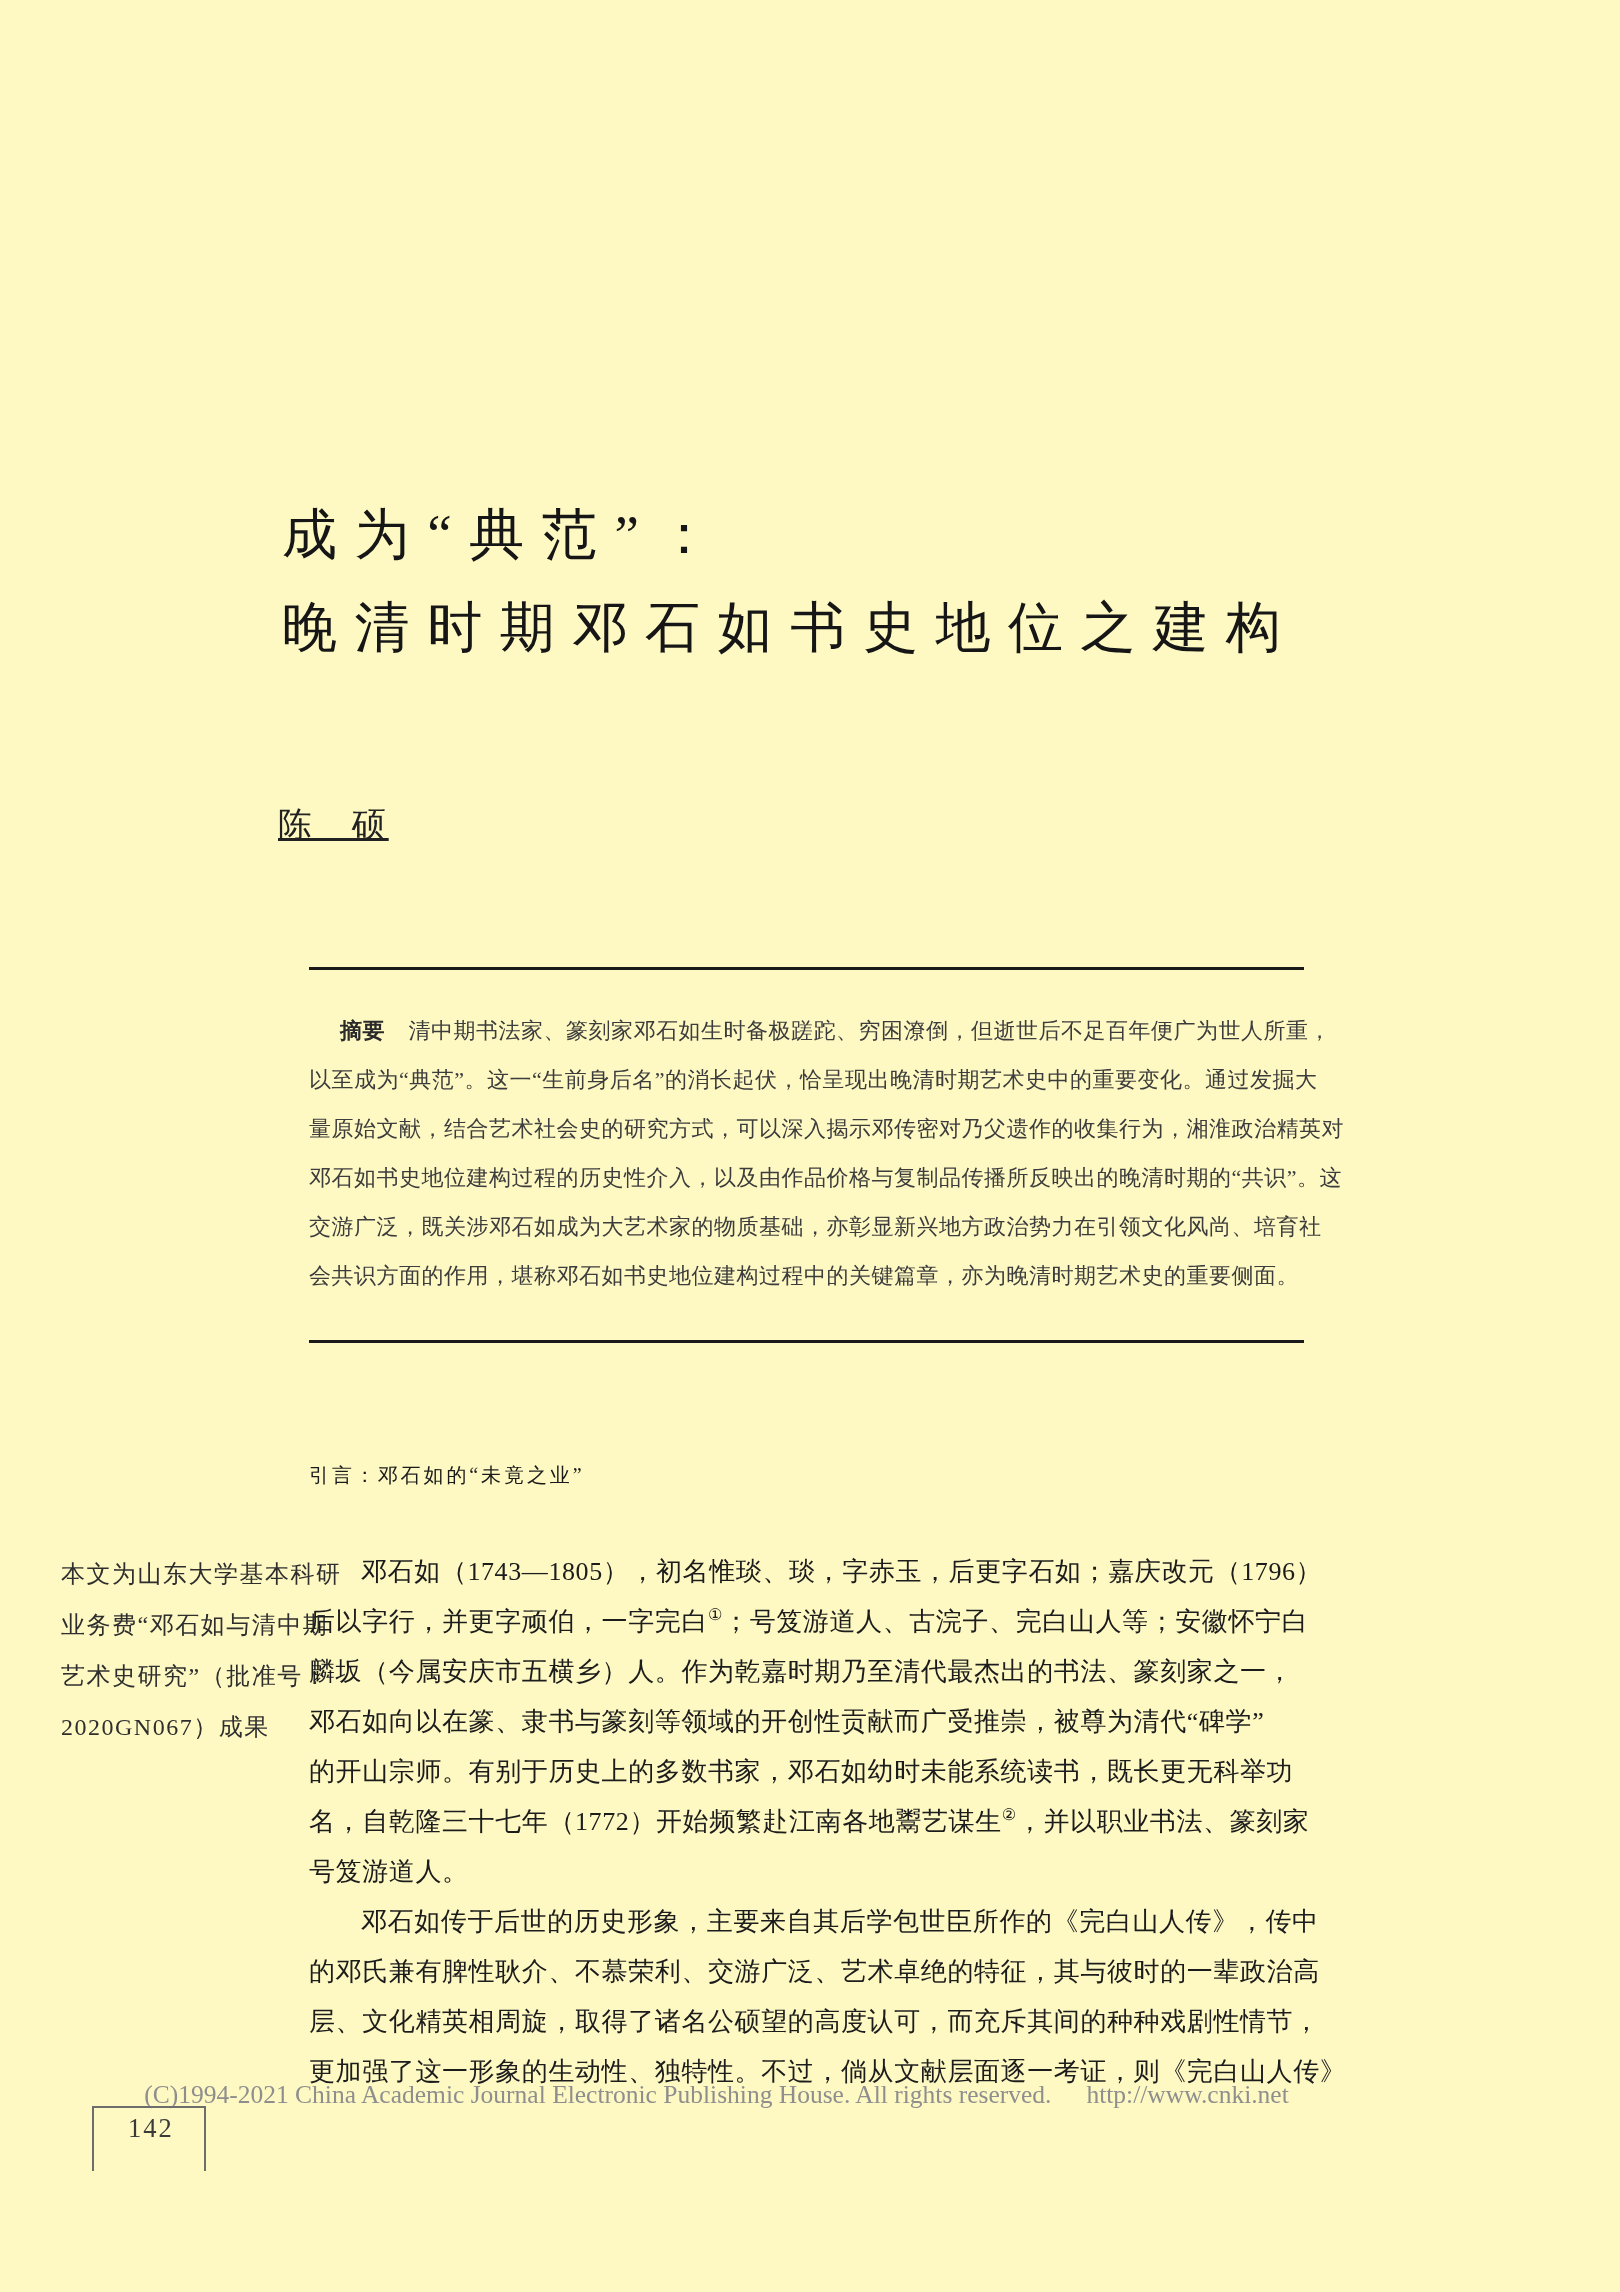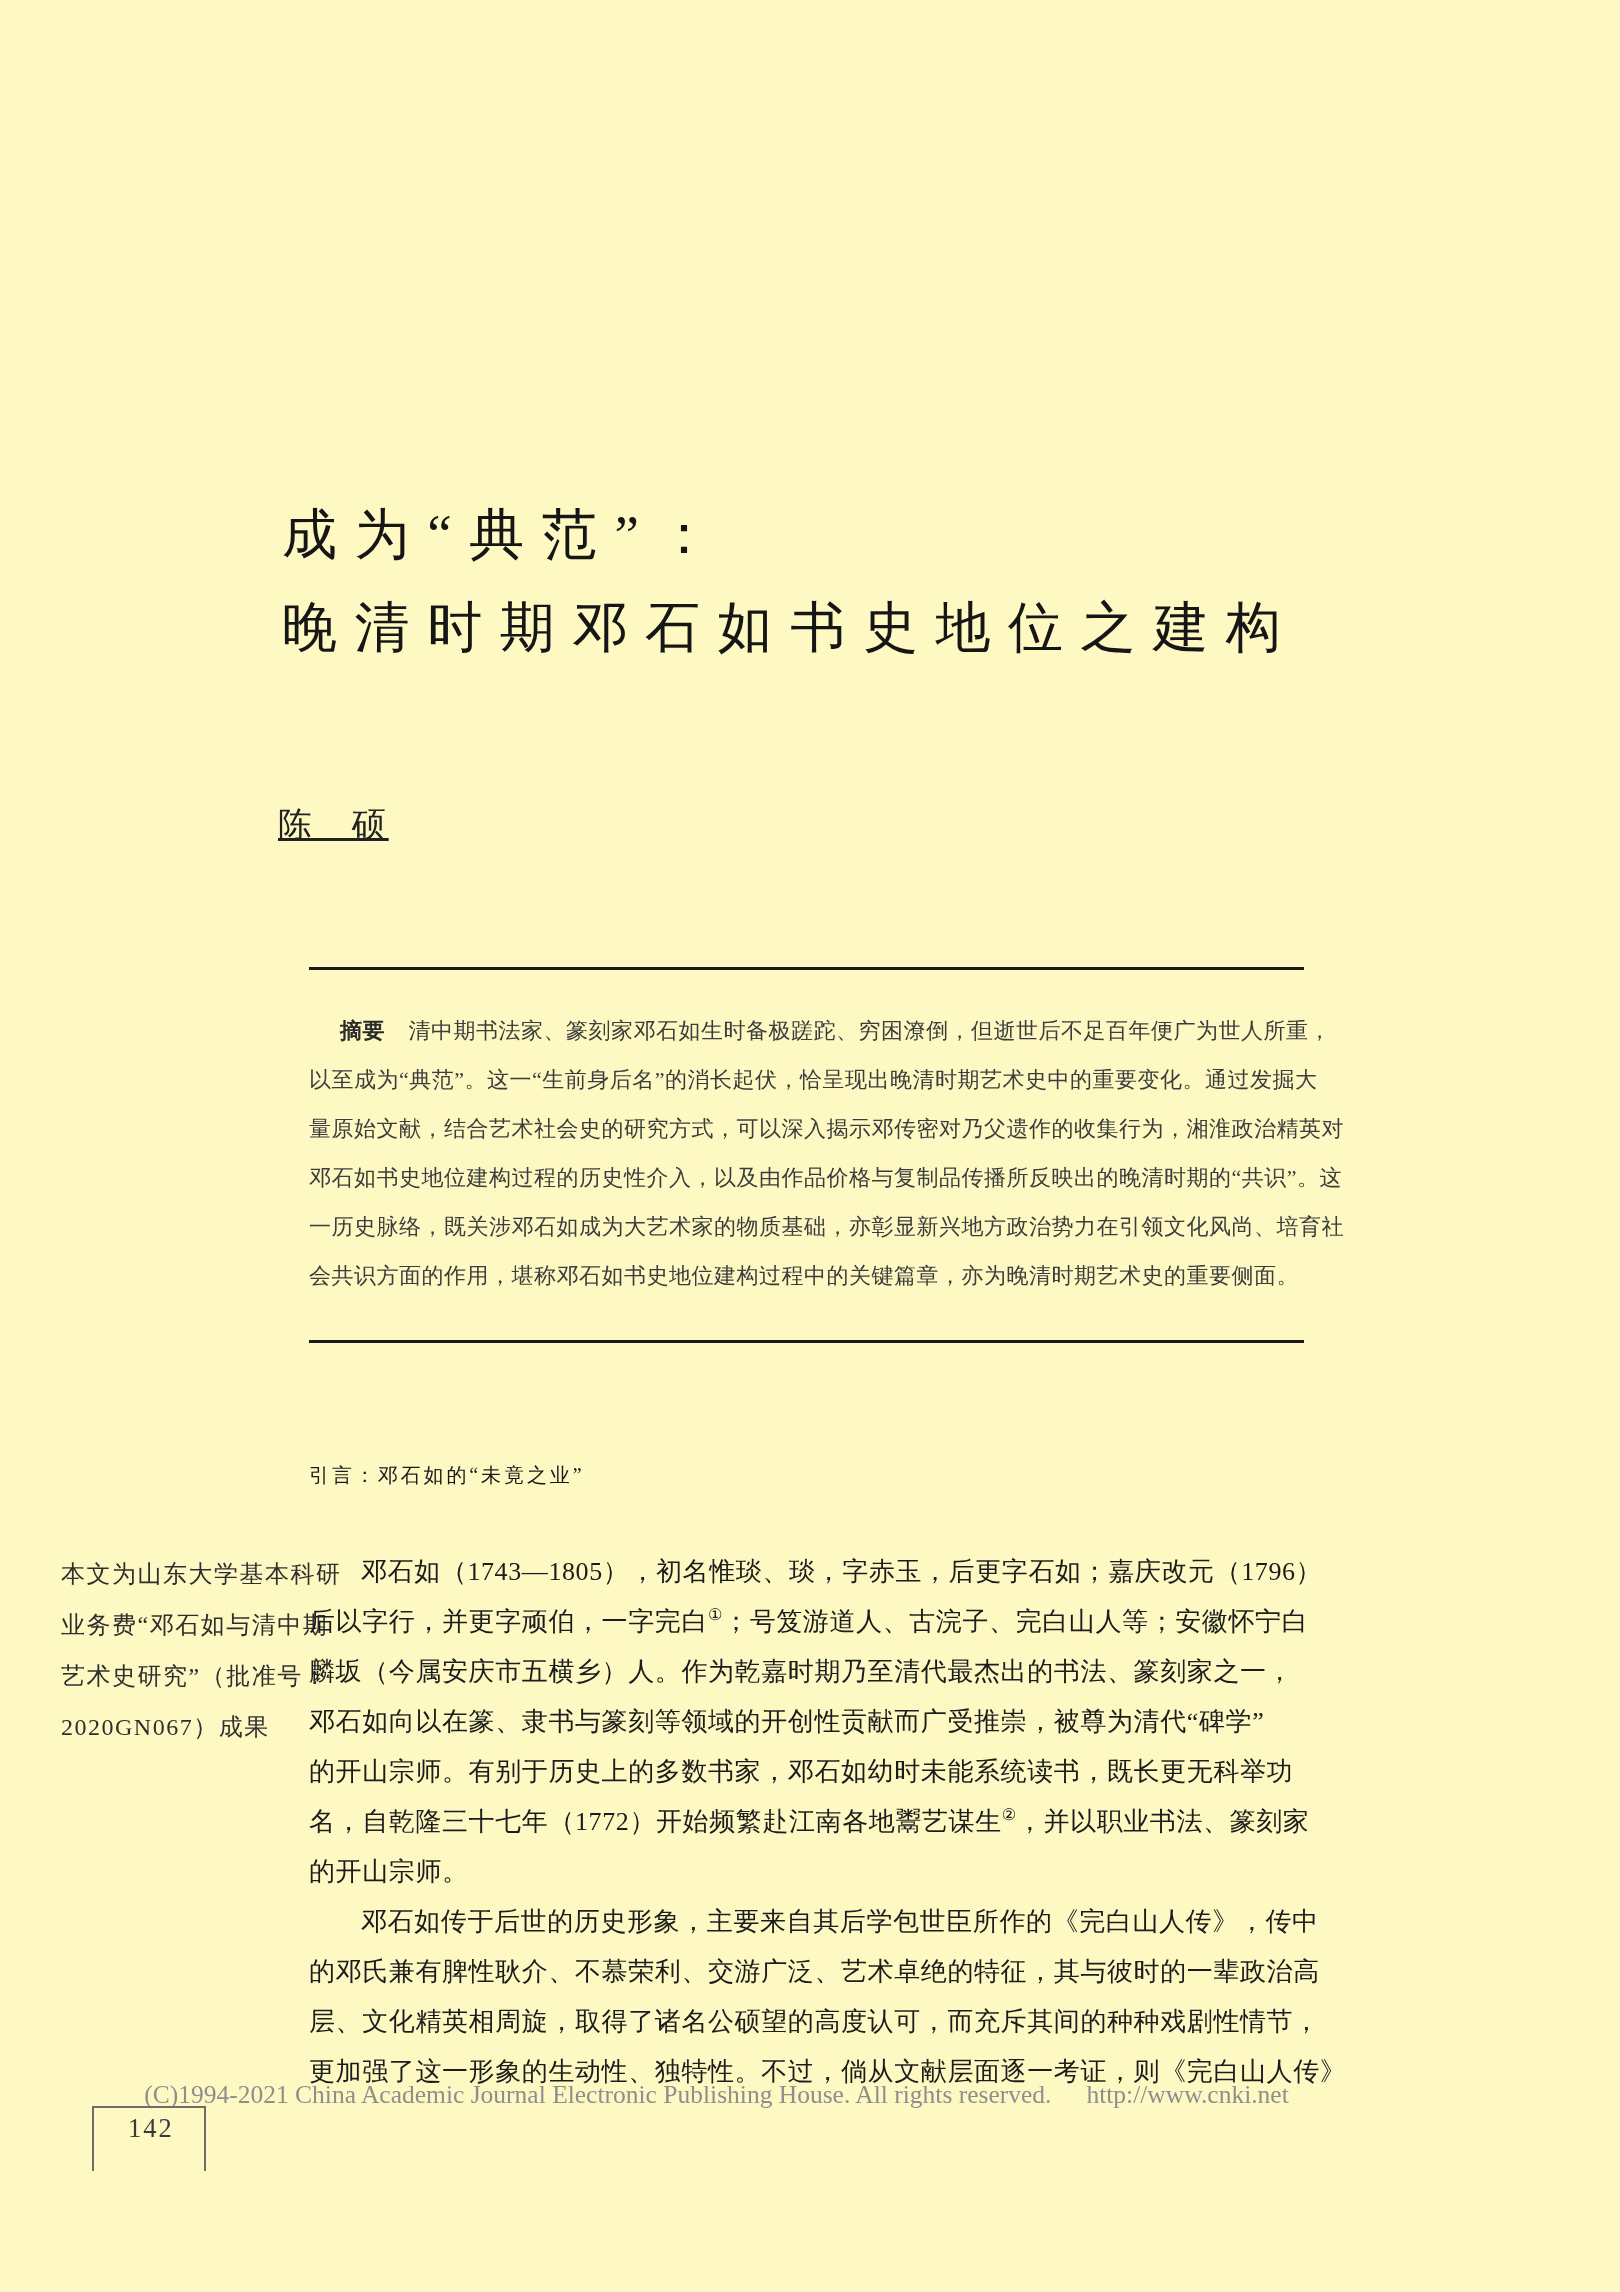--- a/index.html
+++ b/index.html
@@ -97,21 +97,21 @@
 
   <div class="author">陈　硕</div>
 
   <div class="rule rule-top"></div>
 
   <div class="abstract">
     <div class="ab-line first"><span class="ab-label">摘要</span><span>清中期书法家、篆刻家邓石如生时备极蹉跎、穷困潦倒，但逝世后不足百年便广为世人所重，</span></div>
     <div class="ab-line">以至成为“典范”。这一“生前身后名”的消长起伏，恰呈现出晚清时期艺术史中的重要变化。通过发掘大</div>
     <div class="ab-line">量原始文献，结合艺术社会史的研究方式，可以深入揭示邓传密对乃父遗作的收集行为，湘淮政治精英对</div>
     <div class="ab-line">邓石如书史地位建构过程的历史性介入，以及由作品价格与复制品传播所反映出的晚清时期的“共识”。这</div>
-    <div class="ab-line">一历史脉络，既关涉邓石如成为大艺术家的物质基础，亦彰显新兴地方政治势力在引领文化风尚、培育社</div>
+    <div class="ab-line">交游广泛，既关涉邓石如成为大艺术家的物质基础，亦彰显新兴地方政治势力在引领文化风尚、培育社</div>
     <div class="ab-line">会共识方面的作用，堪称邓石如书史地位建构过程中的关键篇章，亦为晚清时期艺术史的重要侧面。</div>
   </div>
 
   <div class="rule rule-bottom"></div>
 
   <div class="heading">引言：邓石如的“未竟之业”</div>
 
   <div class="sidenote">
     <div>本文为山东大学基本科研</div>
     <div>业务费“邓石如与清中期</div>
@@ -119,21 +119,21 @@
     <div>2020GN067）成果</div>
   </div>
 
   <div class="bodytext">
     <div class="b-line indent">邓石如（1743—1805），初名惟琰、琰，字赤玉，后更字石如；嘉庆改元（1796）</div>
     <div class="b-line">后以字行，并更字顽伯，一字完白<sup>①</sup>；号笈游道人、古浣子、完白山人等；安徽怀宁白</div>
     <div class="b-line">麟坂（今属安庆市五横乡）人。作为乾嘉时期乃至清代最杰出的书法、篆刻家之一，</div>
     <div class="b-line">邓石如向以在篆、隶书与篆刻等领域的开创性贡献而广受推崇，被尊为清代“碑学”</div>
     <div class="b-line">的开山宗师。有别于历史上的多数书家，邓石如幼时未能系统读书，既长更无科举功</div>
     <div class="b-line">名，自乾隆三十七年（1772）开始频繁赴江南各地鬻艺谋生<sup>②</sup>，并以职业书法、篆刻家</div>
-    <div class="b-line">的开山宗师。</div>
+    <div class="b-line">号笈游道人。</div>
     <div class="b-line indent">邓石如传于后世的历史形象，主要来自其后学包世臣所作的《完白山人传》，传中</div>
     <div class="b-line">的邓氏兼有脾性耿介、不慕荣利、交游广泛、艺术卓绝的特征，其与彼时的一辈政治高</div>
     <div class="b-line">层、文化精英相周旋，取得了诸名公硕望的高度认可，而充斥其间的种种戏剧性情节，</div>
     <div class="b-line">更加强了这一形象的生动性、独特性。不过，倘从文献层面逐一考证，则《完白山人传》</div>
   </div>
 
   <div class="footer">
     <span>(C)1994-2021 China Academic Journal Electronic Publishing House. All rights reserved.</span><span class="url">http://www.cnki.net</span>
   </div>
 

